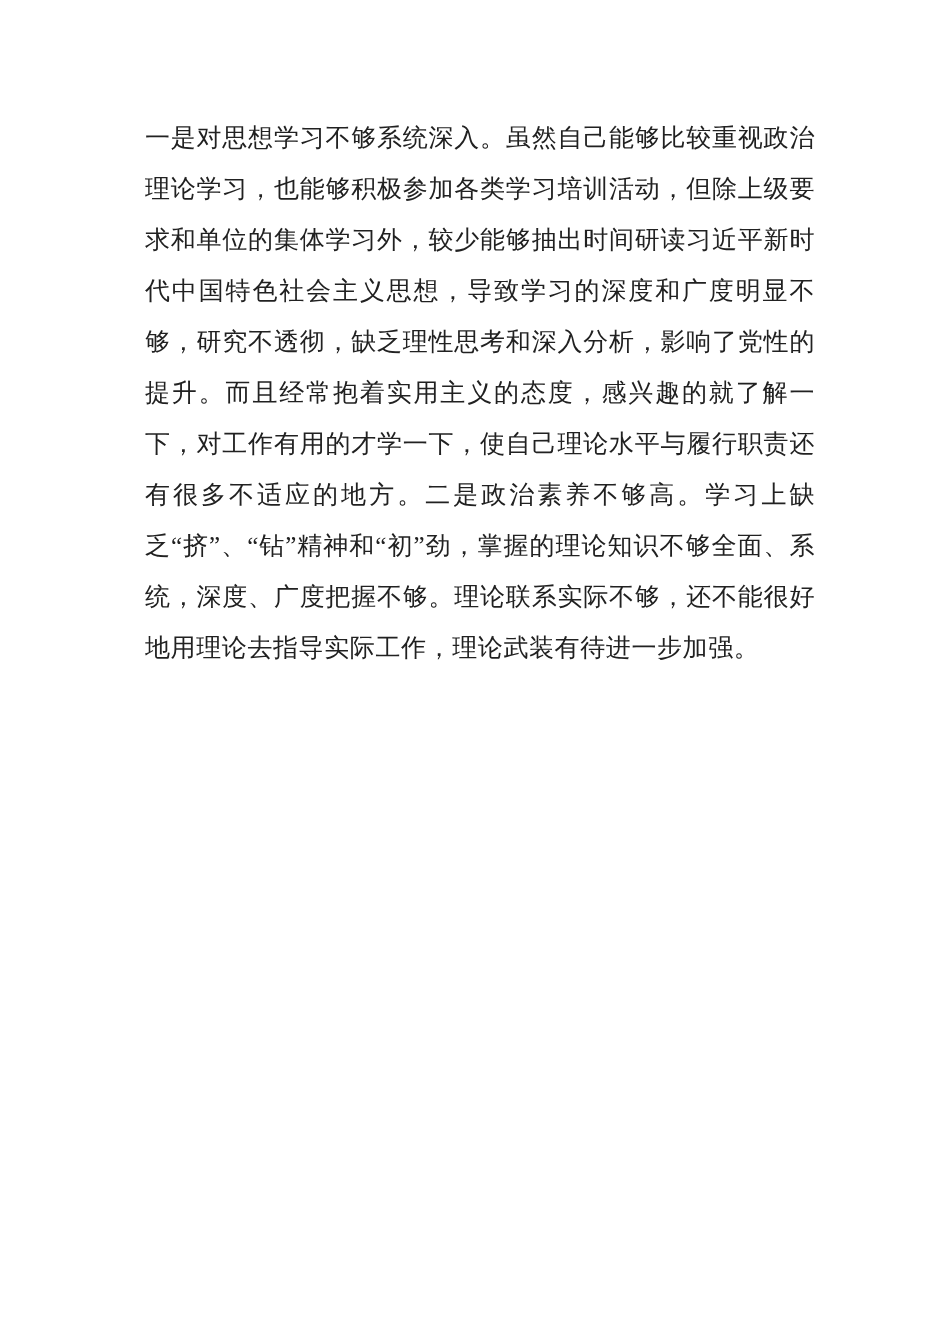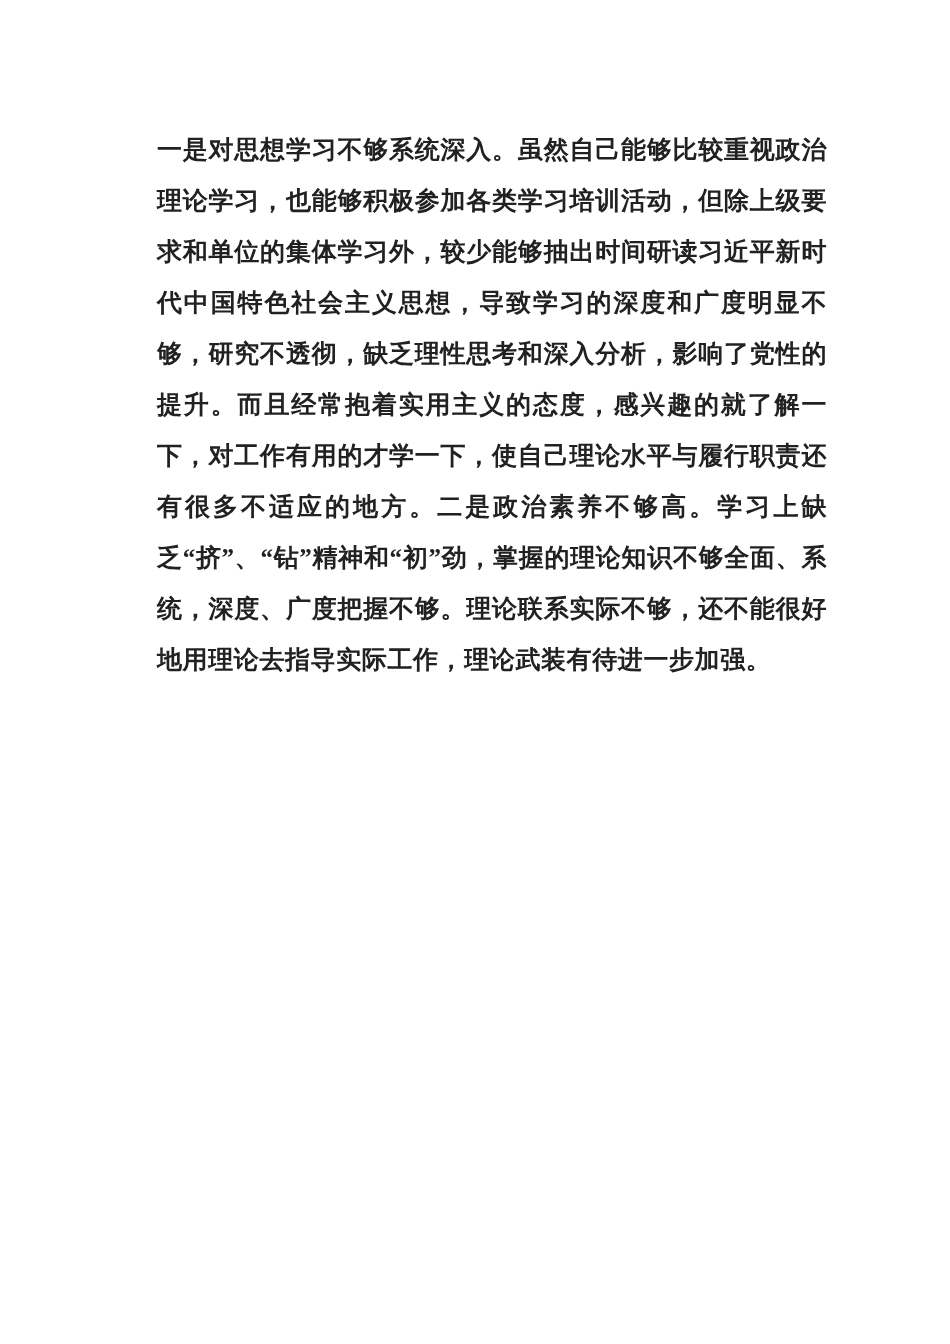--- a/index.html
+++ b/index.html
@@ -17,29 +17,29 @@
     position: relative;
     width: 950px;
     height: 1344px;
     background: #ffffff;
   }
   .body-text {
     position: absolute;
     left: 145px;
     top: 112px;
     width: 670px;
-    margin: 12px;
+    margin: 0;
     font-family: "Liberation Serif", serif;
     font-size: 25px;
     line-height: 51px;
     letter-spacing: 0.6px;
     color: #212121;
     text-align: justify;
     text-justify: inter-character;
-    font-weight: 700;
+    font-weight: 400;
     -webkit-font-smoothing: antialiased;
   }
 </style>
 </head>
 <body>
 
 <div class="page">
   <p class="body-text">一是对思想学习不够系统深入。虽然自己能够比较重视政治理论学习，也能够积极参加各类学习培训活动，但除上级要求和单位的集体学习外，较少能够抽出时间研读习近平新时代中国特色社会主义思想，导致学习的深度和广度明显不够，研究不透彻，缺乏理性思考和深入分析，影响了党性的提升。而且经常抱着实用主义的态度，感兴趣的就了解一下，对工作有用的才学一下，使自己理论水平与履行职责还有很多不适应的地方。二是政治素养不够高。学习上缺乏“挤”、“钻”精神和“初”劲，掌握的理论知识不够全面、系统，深度、广度把握不够。理论联系实际不够，还不能很好地用理论去指导实际工作，理论武装有待进一步加强。</p>
 </div>
 

